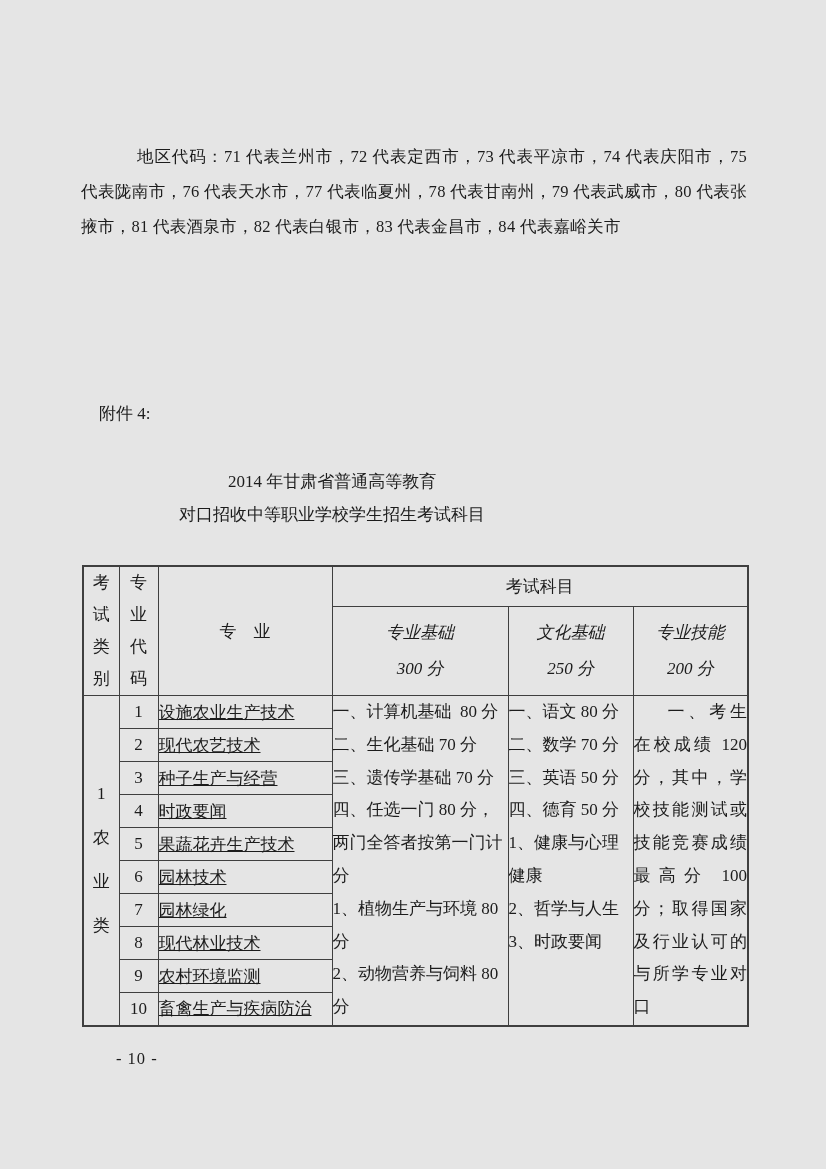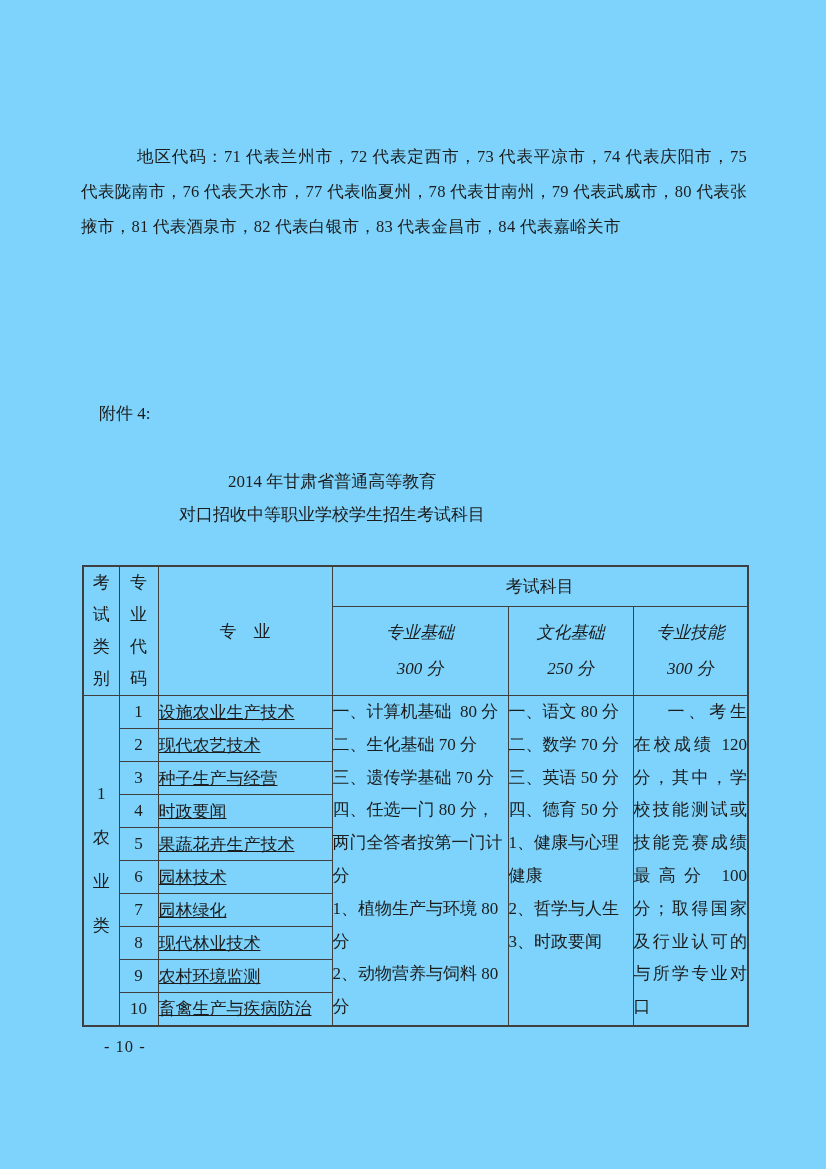--- a/index.html
+++ b/index.html
@@ -11,21 +11,21 @@
     width: 826px;
     height: 1169px;
     position: relative;
     font-family: "Liberation Serif", "DejaVu Serif", serif;
     color: #1c1c1c;
     overflow: hidden;
   }
   .page {
     position: absolute;
     inset: 0;
-    background: #7dd3fc;
+    background: #e5e5e5;
   }
   .region-codes {
     position: absolute;
     left: 81px;
     top: 139px;
     width: 666px;
     margin: 0;
     font-size: 16.5px;
     line-height: 35px;
     text-align: justify;
@@ -121,21 +121,21 @@
   td.skill {
     text-align: justify;
     text-align-last: justify;
     text-indent: 2em;
     padding: 2px 8px 0 8px;
   }
   .page-number {
     position: absolute;
     left: 104px;
     top: 1037px;
-    margin: 0;
+    margin: 12px;
     font-size: 16.5px;
     letter-spacing: 1px;
   }
 </style>
 </head>
 <body>
 
 <div class="page">
 
   <p class="region-codes">地区代码：71 代表兰州市，72 代表定西市，73 代表平凉市，74 代表庆阳市，75 代表陇南市，76 代表天水市，77 代表临夏州，78 代表甘南州，79 代表武威市，80 代表张掖市，81 代表酒泉市，82 代表白银市，83 代表金昌市，84 代表嘉峪关市</p>
@@ -168,21 +168,21 @@
 码</th>
         <th rowspan="2" class="major-head">专　业</th>
         <th colspan="3" class="subjects-head">考试科目</th>
       </tr>
       <tr class="hrow2">
         <th class="sub">专业基础
 300 分</th>
         <th class="sub">文化基础
 250 分</th>
         <th class="sub">专业技能
-300 分</th>
+200 分</th>
       </tr>
 
       <tr class="brow">
         <td rowspan="10" class="cat">1
 农
 业
 类</td>
         <td class="code">1</td>
         <td class="major">设施农业生产技术</td>
         <td rowspan="10" class="subj">一、计算机基础  80 分

